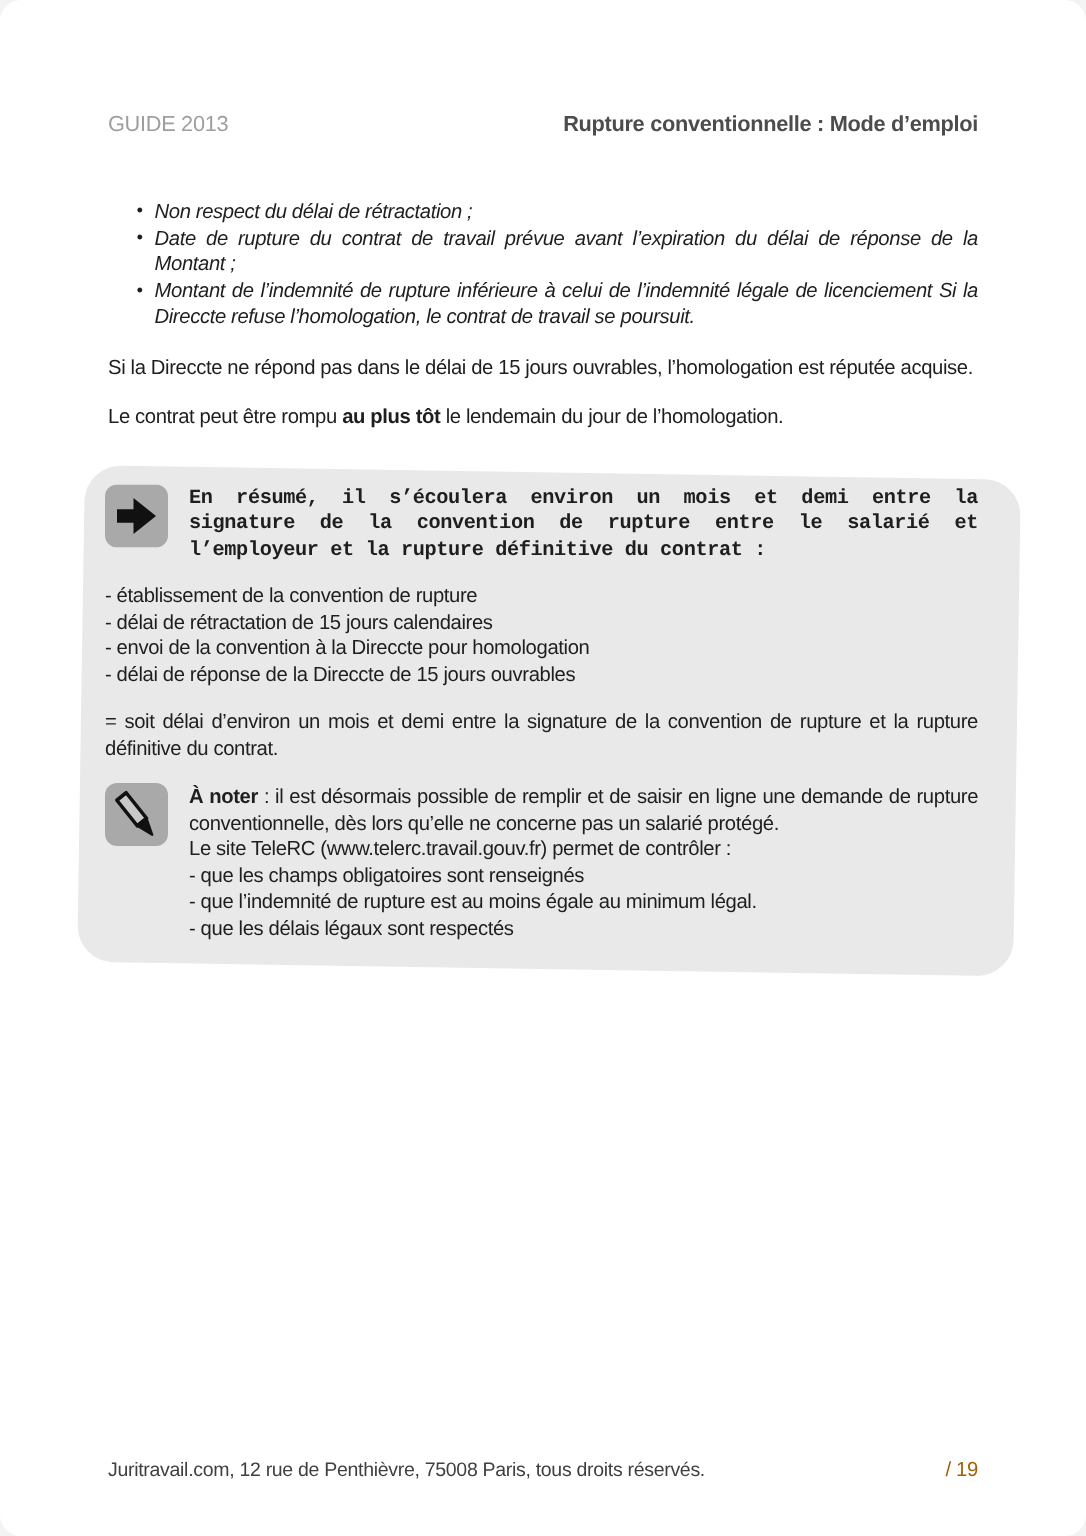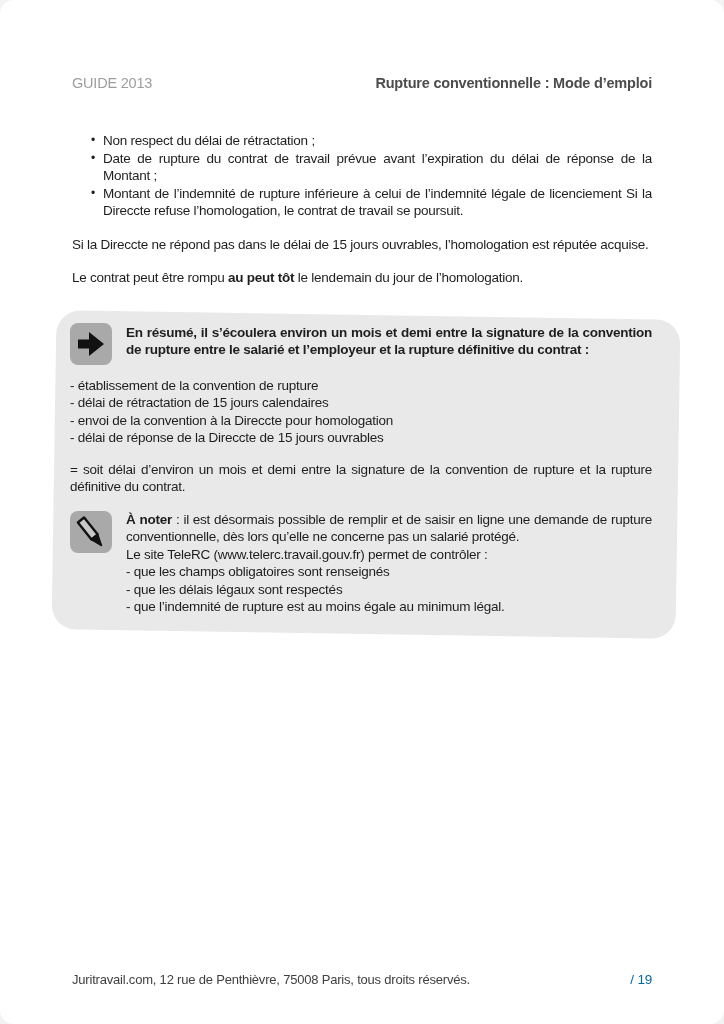--- a/index.html
+++ b/index.html
@@ -29,20 +29,21 @@
   }
   .header .left{color:#9e9e9e;font-weight:400;}
   .header .right{color:#4c4c4c;font-weight:700;margin-top:39px;}
   
   .bodytext{font-size:13.5px;line-height:17.5px;letter-spacing:-0.25px;}
   .justify{text-align:justify;}
   ul.bullets{
     list-style:none;
     margin:41px 0 0 0;
     padding:0;
+    font-style:italic;
   }
   ul.bullets li{
     position:relative;
     padding-left:31px;
     margin:0;
   }
   ul.bullets li::before{
     content:"•";
     position:absolute;
     left:19px;top:0;
@@ -63,60 +64,61 @@
     border-radius:24px;
     transform:rotate(0.9deg);
     z-index:0;
   }
   .graybox > *{position:relative;z-index:1;}
   .box-head{display:flex;align-items:flex-start;}
   .box-head .box-heading{
     margin:1px 0 0 14px;
     font-weight:700;
     flex:1;
+    font-family:Liberation Mono, monospace;
   }
   .icon-sq{flex:0 0 42px;width:42px;height:42px;display:inline-block;}
   .steps{margin-top:12px;}
   .steps p{margin:0;}
   .conclusion{margin:14px 0 0 0;}
   .note{display:flex;align-items:flex-start;margin-top:15px;}
   .note-text{flex:1;margin-left:14px;}
   .note-text p{margin:0;}
   
   .footer{
     position:absolute;
     left:72px;right:72px;top:972px;
     display:flex;
     justify-content:space-between;
     align-items:baseline;
     font-size:13px;
     letter-spacing:-0.2px;
     color:#3f3f3f;
   }
-  .footer .pagenum{font-size:13.5px;color:#0369a1;}
+  .footer .pagenum{font-size:13.5px;color:#a16207;}
 </style>
 </head>
 <body>
 
 <div class="page">
 
   <div class="header">
     <span class="left">GUIDE 2013</span>
     <span class="right">Rupture conventionnelle : Mode d’emploi</span>
   </div>
 
   <ul class="bullets bodytext">
     <li class="justify">Non respect du délai de rétractation ;</li>
     <li class="justify">Date de rupture du contrat de travail prévue avant l’expiration du délai de réponse de la Montant ;</li>
     <li class="justify">Montant de l’indemnité de rupture inférieure à celui de l’indemnité légale de licenciement Si la Direccte refuse l’homologation, le contrat de travail se poursuit.</li>
   </ul>
 
   <p class="para bodytext justify">Si la Direccte ne répond pas dans le délai de 15 jours ouvrables, l’homologation est réputée acquise.</p>
 
-  <p class="para bodytext"><span>Le contrat peut être rompu </span><b>au peut tôt</b><span> le lendemain du jour de l’homologation.</span></p>
+  <p class="para bodytext"><span>Le contrat peut être rompu </span><b>au plus tôt</b><span> le lendemain du jour de l’homologation.</span></p>
 
   <div class="graybox bodytext">
 
     <div class="box-head">
       <span class="icon-sq">
         <svg width="42" height="42" viewBox="0 0 42 42" aria-hidden="true">
           <rect x="0" y="0" width="42" height="42" rx="8" fill="#a9a9a9"></rect>
           <path d="M8 16.5 h11 v-7.5 l15 12 l-15 12 v-7.5 h-11 z" fill="#111111"></path>
         </svg>
       </span>
@@ -137,22 +139,22 @@
         <svg width="42" height="42" viewBox="0 0 42 42" aria-hidden="true">
           <rect x="0" y="0" width="42" height="42" rx="8" fill="#a9a9a9"></rect>
           <path d="M7.9 11.5 L14.1 6.5 L27.7 23.5 L21.5 28.5 Z" fill="#c8c8c8" stroke="#111111" stroke-width="2.4" stroke-linejoin="round"></path>
           <path d="M21.5 28.5 L27.7 23.5 L31.5 34.5 Z" fill="#111111" stroke="#111111" stroke-width="1.5" stroke-linejoin="round"></path>
         </svg>
       </span>
       <div class="note-text">
         <p class="justify"><b>À noter</b><span> : il est désormais possible de remplir et de saisir en ligne une demande de rupture conventionnelle, dès lors qu’elle ne concerne pas un salarié protégé.</span></p>
         <p>Le site TeleRC (www.telerc.travail.gouv.fr) permet de contrôler :</p>
         <p>- que les champs obligatoires sont renseignés</p>
+        <p>- que l’indemnité de rupture est au moins égale au minimum légal.</p>
         <p>- que les délais légaux sont respectés</p>
-        <p>- que l’indemnité de rupture est au moins égale au minimum légal.</p>
       </div>
     </div>
 
   </div>
 
   <div class="footer">
     <span>Juritravail.com, 12 rue de Penthièvre, 75008 Paris, tous droits réservés.</span>
     <span class="pagenum">/ 19</span>
   </div>
 

